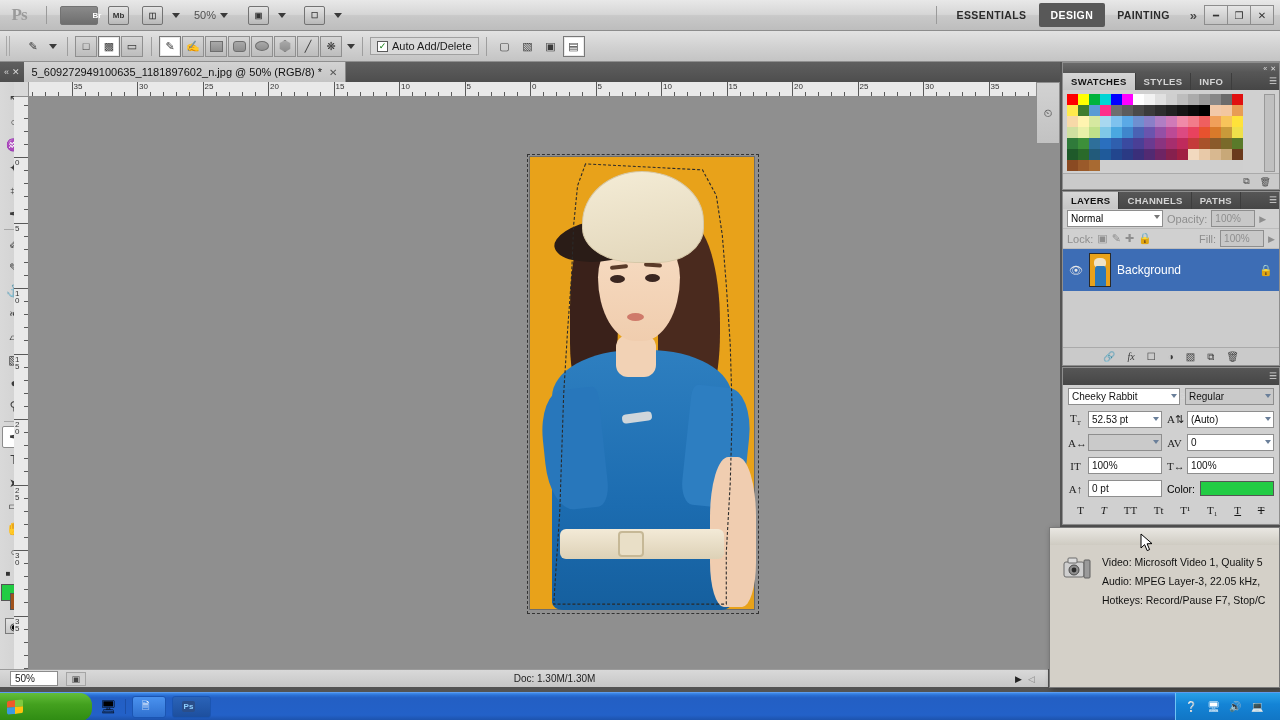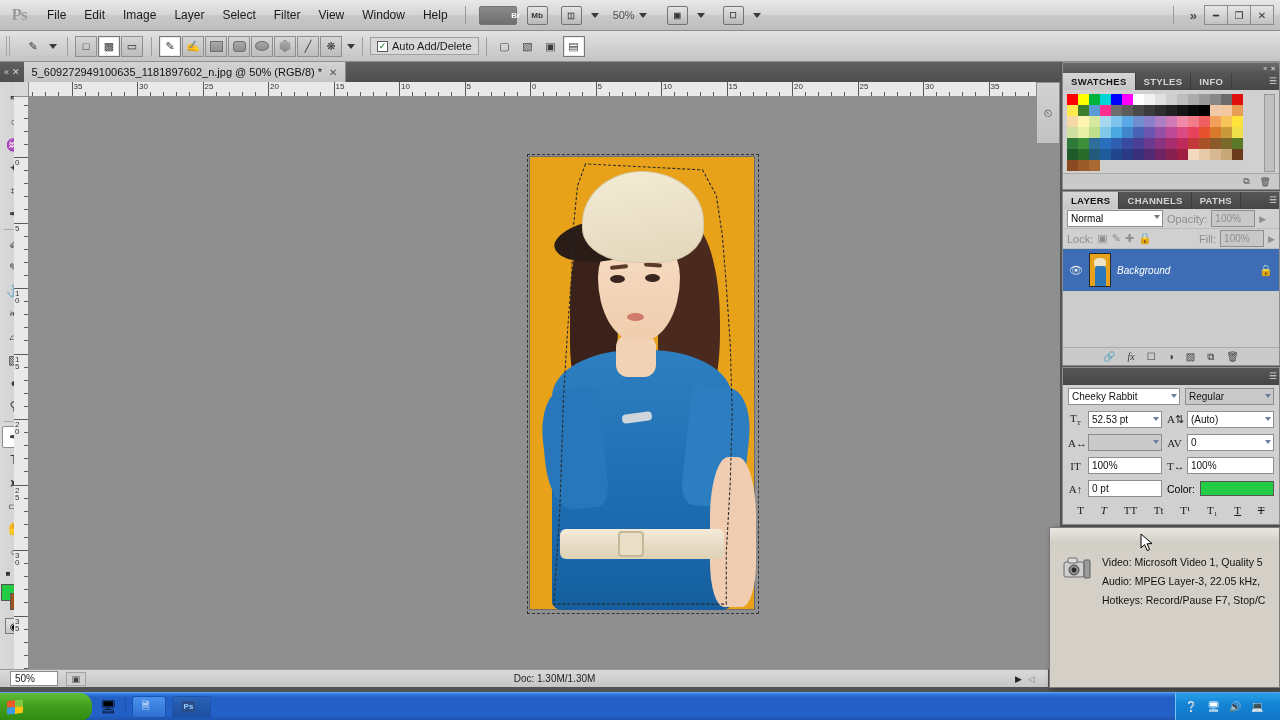--- a/index.html
+++ b/index.html
@@ -231,21 +231,21 @@
     background:#d0d0d0; border-bottom:1px solid #bcbcbc; }
   .lselect { height:17px; border:1px solid #8e8e8e; background:#fff; font-size:10px;
     display:flex;align-items:center;padding:0 3px; position:relative;}
   .lselect .arw { position:absolute; right:2px; top:4px; width:0;height:0;
     border-left:3.5px solid transparent;border-right:3.5px solid transparent;border-top:4px solid #777;}
   .dim { color:#8e8e8e; }
   .layeritem { height:42px; display:flex;align-items:center;gap:6px; padding:0 6px;
     background:#3d6db5; color:#fff; }
   .layerthumb { width:22px;height:34px; border:1px solid #2a2a2a; overflow:hidden; position:relative;
     background:#e8a21a;}
-  .layername { font-style:italic; font-size:10px; }
+  .layername { font-size:12px; }
   .layers-empty { background:#cccccc; }
   .lfoot { height:18px; background:#cacaca; border-top:1px solid #aaa;
     display:flex;align-items:center;justify-content:center;gap:12px;font-size:10px;color:#3a3a3a;}
 
   
   .chrow { display:flex; align-items:center; gap:5px; padding:3px 5px; }
   .ctrl { height:17px; border:1px solid #8e8e8e; background:#fff; font-size:10px;
     display:flex;align-items:center;padding:0 3px; position:relative; color:#111;}
   .ctrl .arw { position:absolute; right:2px; top:5px; width:0;height:0;
     border-left:3.5px solid transparent;border-right:3.5px solid transparent;border-top:4px solid #6a7f9a;}
@@ -307,51 +307,45 @@
   .tray-ico { width:15px;height:15px; display:flex;align-items:center;justify-content:center; font-size:10px;}
   .cursor { position:absolute; left:1140px; top:533px; z-index:60; pointer-events:none; }
 </style>
 </head>
 <body>
 
 <div id="app">
 
   <div class="menubar">
     <div class="ps-logo">Ps</div>
-    <div id="menu-items" style="display:flex;align-items:center;">
-        <div class="menu-item">File</div>
-        <div class="menu-item">Edit</div>
-        <div class="menu-item">Image</div>
-        <div class="menu-item">Layer</div>
-        <div class="menu-item">Select</div>
-        <div class="menu-item">Filter</div>
-        <div class="menu-item">View</div>
-        <div class="menu-item">Window</div>
-        <div class="menu-item">Help</div>
-      </div>
     <div class="mb-sep"></div>
     <div class="mb-icon dark">Br</div>
     <div class="mb-icon">Mb</div>
     <div class="mb-grp">
       <div class="mb-icon">◫</div>
       <span class="tri"></span>
     </div>
     <div class="mb-grp">
       <span class="zoomtxt">50%</span>
       <span class="tri"></span>
     </div>
     <div class="mb-grp" style="margin-left:12px;">
       <div class="mb-icon">▣</div>
       <span class="tri"></span>
     </div>
     <div class="mb-grp" style="margin-left:10px;">
       <div class="mb-icon">☐</div>
       <span class="tri"></span>
     </div>
     <div class="mb-sep" style="margin-left:auto;"></div>
+    <div id="ws-tabs" style="display:flex;align-items:center;">
+        <div class="ws-tab">ESSENTIALS</div>
+        <div class="ws-tab active">DESIGN</div>
+        <div class="ws-tab">PAINTING</div>
+      </div>
     <span class="dbl-chev">»</span>
     <div style="display:flex;margin-right:6px;">
       <div class="wbtn">━</div>
       <div class="wbtn">❐</div>
       <div class="wbtn">✕</div>
     </div>
   </div>
 
   <div class="optbar">
     <div class="grip"></div>

